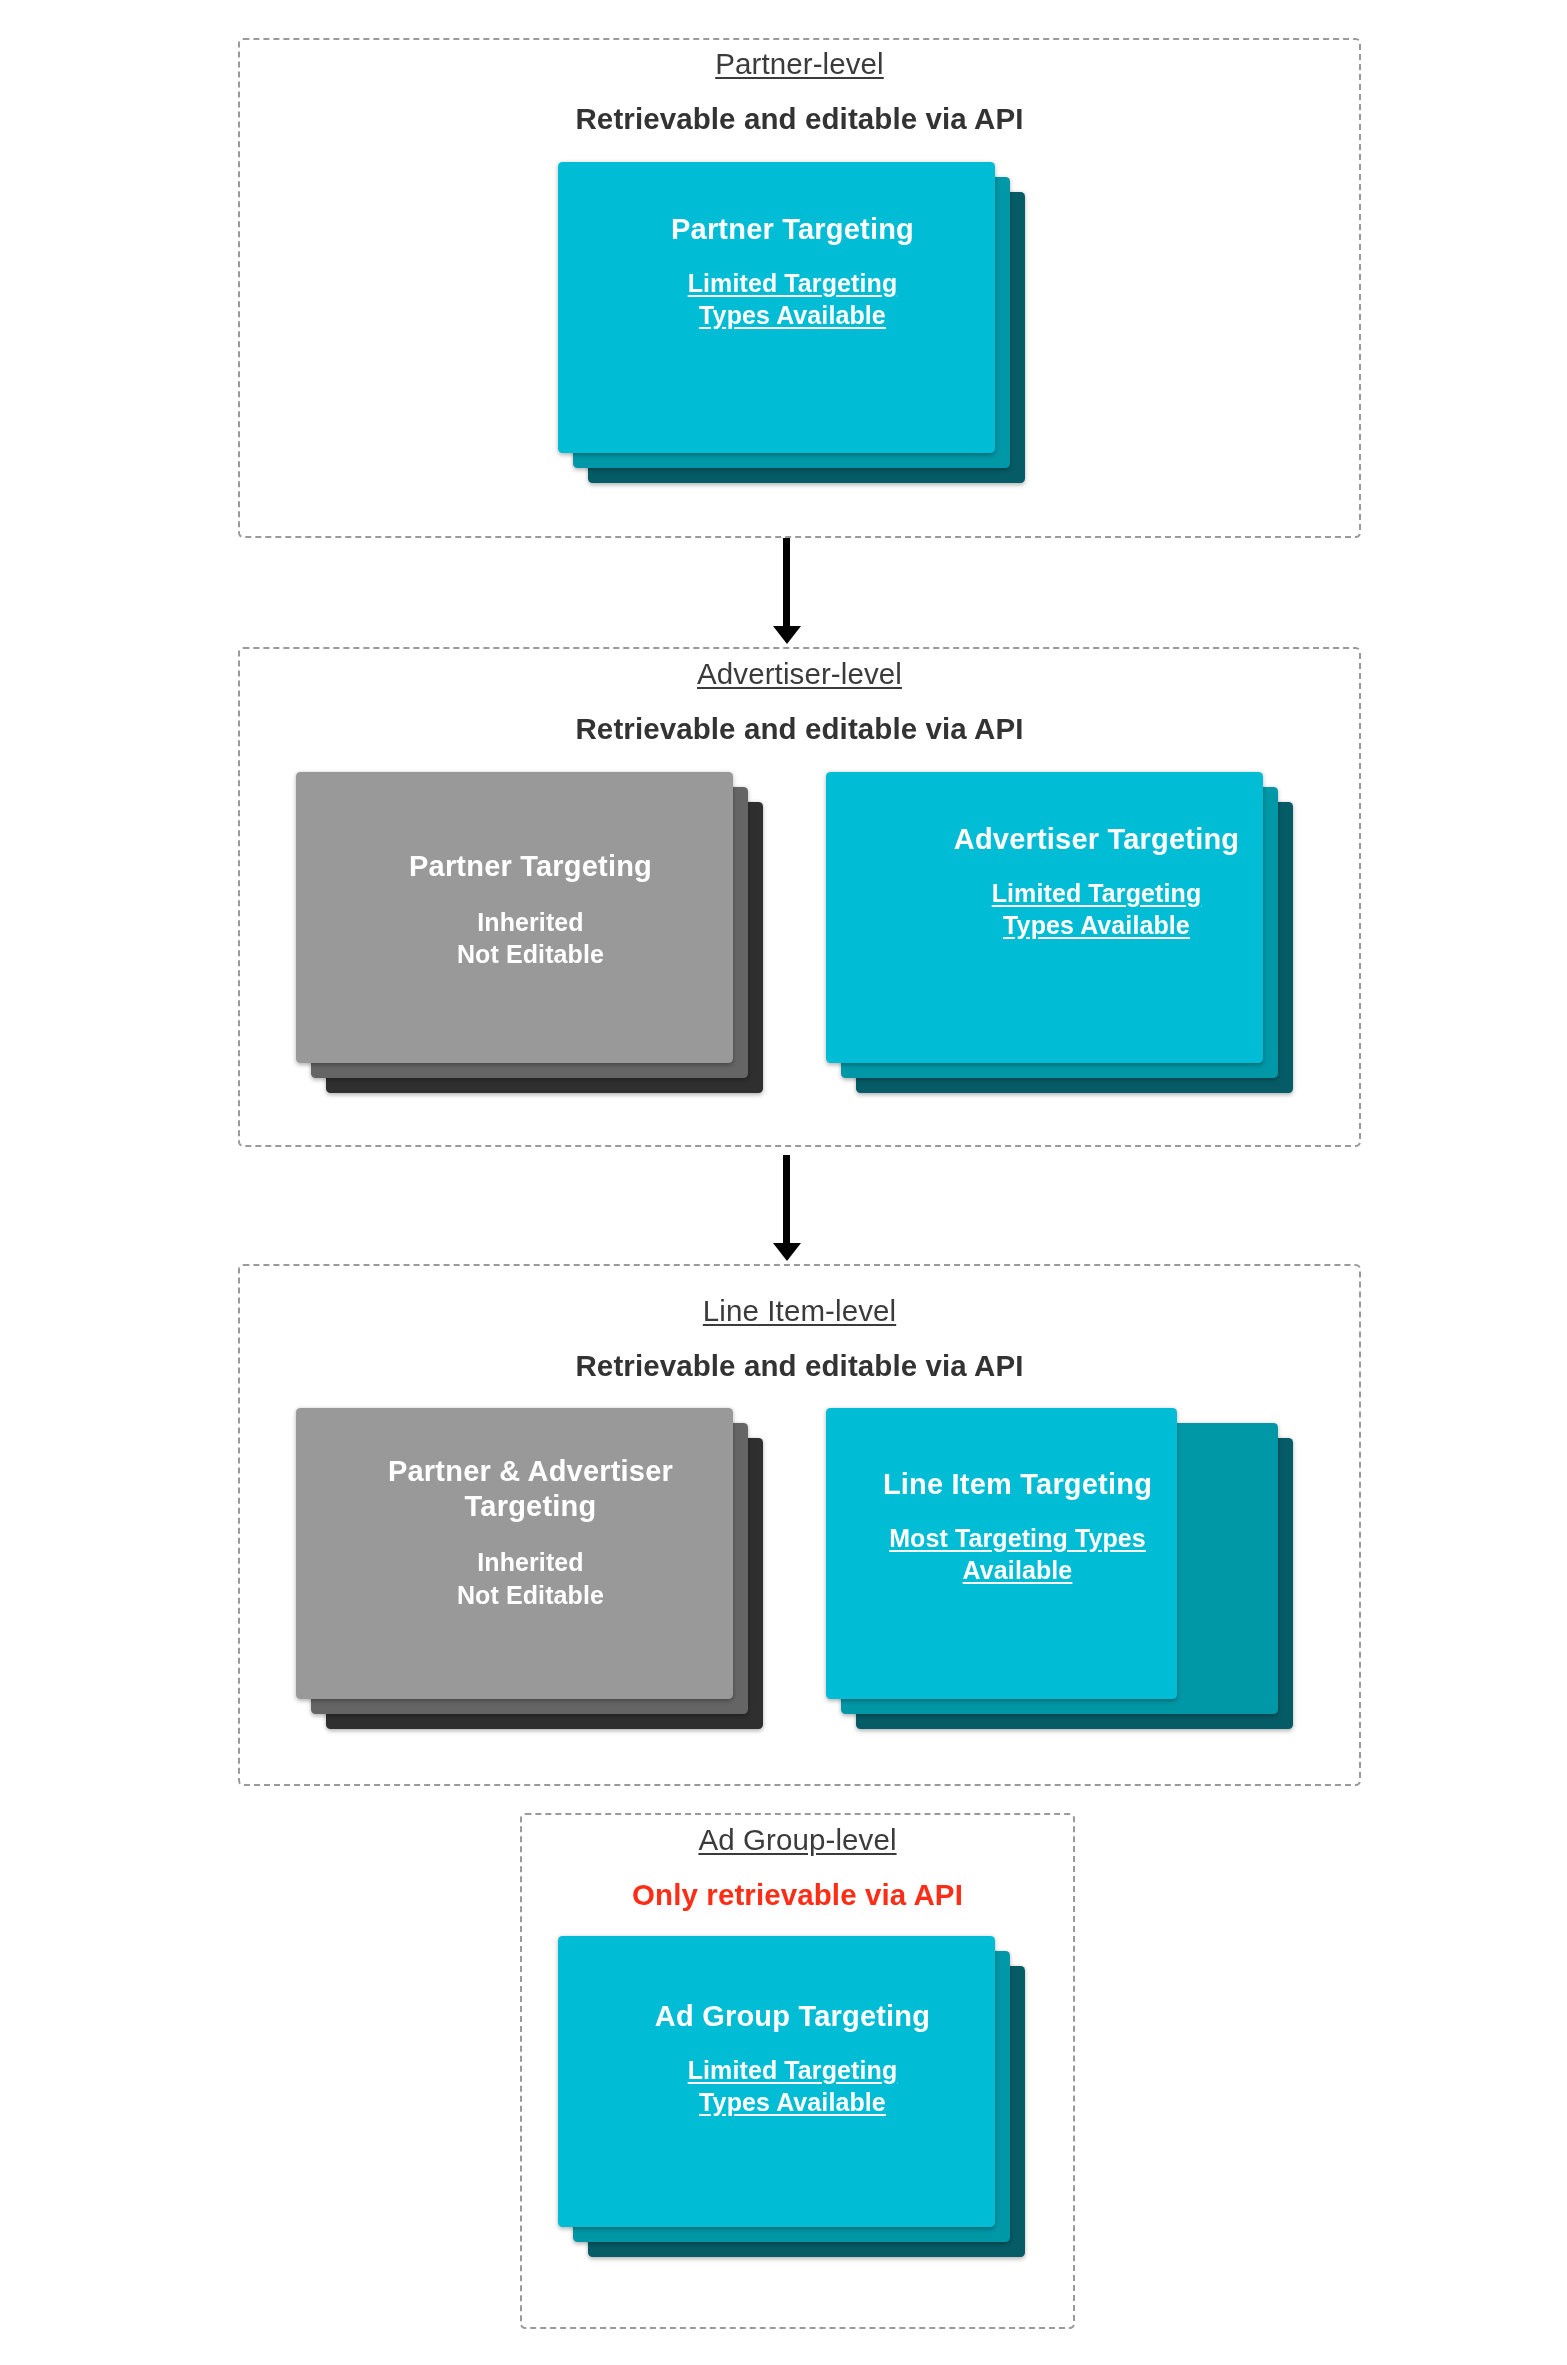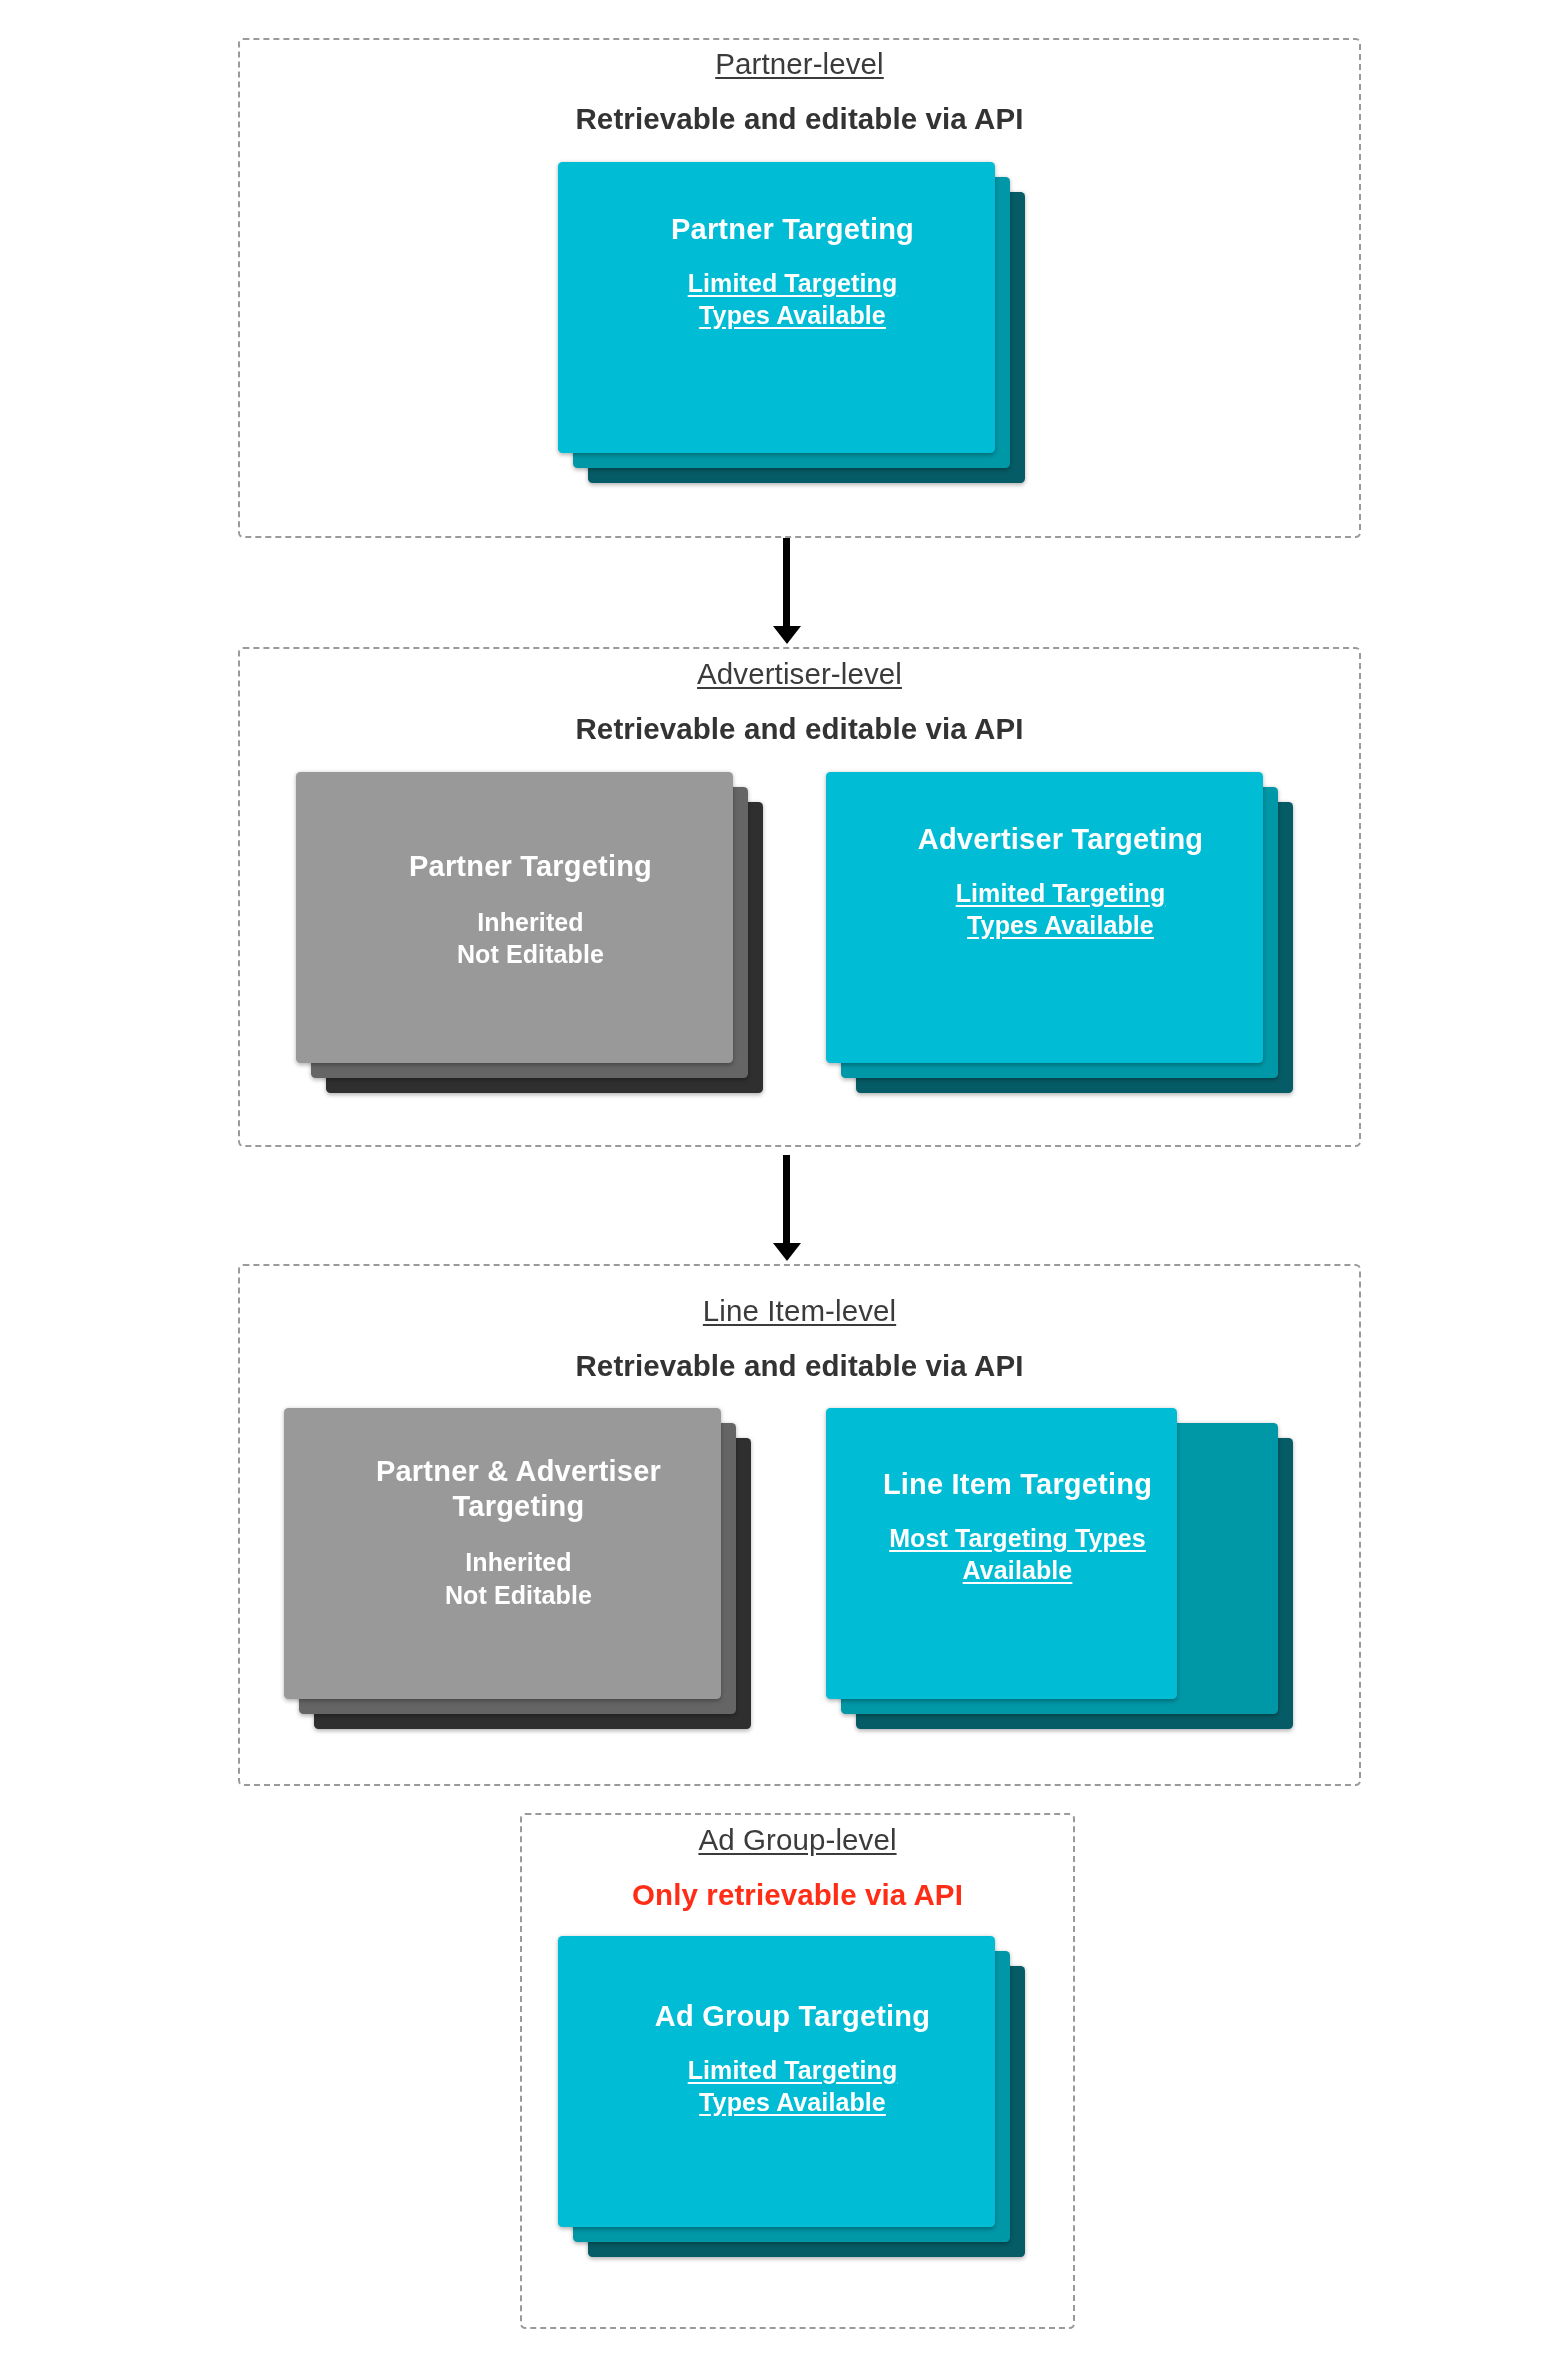--- a/index.html
+++ b/index.html
@@ -176,37 +176,37 @@
         <div class="card-sub" style="margin-top:21.4px; white-space:pre-line;">Inherited
 Not Editable</div>
       </div>
     </div>
   </div>
 
   <div class="stack cy" style="left:826px; top:772px; width:473px; height:321px;">
     <div class="layer back" style="width:437px; height:291px;"></div>
     <div class="layer mid" style="width:437px; height:291px;"></div>
     <div class="layer front" style="width:437px; height:291px;">
-      <div class="card-body" style="padding-top:50px;">
+      <div class="card-body" style="padding-top:50px;margin-left:36px;">
         <div class="card-title">Advertiser Targeting</div>
         <div class="card-sub underline" style="margin-top:19.6px; max-width:268px;">Limited Targeting Types Available</div>
       </div>
     </div>
   </div>
 
   <div class="arrow" style="left:783px; top:1155px; height:89px;"></div>
 
   <div class="frame" style="left:238px; top:1264px; width:1123px; height:522px;"></div>
 
   <div class="frame-head" style="left:238px; top:1293px; width:1123px;">
     <span class="head-level">Line Item-level</span>
     <span class="head-api">Retrievable and editable via API</span>
   </div>
 
-  <div class="stack gr" style="left:284px; top:1408px; width:473px; height:321px;">
+  <div class="stack gr" style="left:296px; top:1408px; width:473px; height:321px;">
     <div class="layer back" style="width:437px; height:291px;"></div>
     <div class="layer mid" style="width:437px; height:291px;"></div>
     <div class="layer front" style="width:437px; height:291px;">
       <div class="card-body" style="padding-top:46px;">
         <div class="card-title" style="max-width:348px;">Partner &amp; Advertiser Targeting</div>
         <div class="card-sub" style="margin-top:21.4px; white-space:pre-line;">Inherited
 Not Editable</div>
       </div>
     </div>
   </div>

